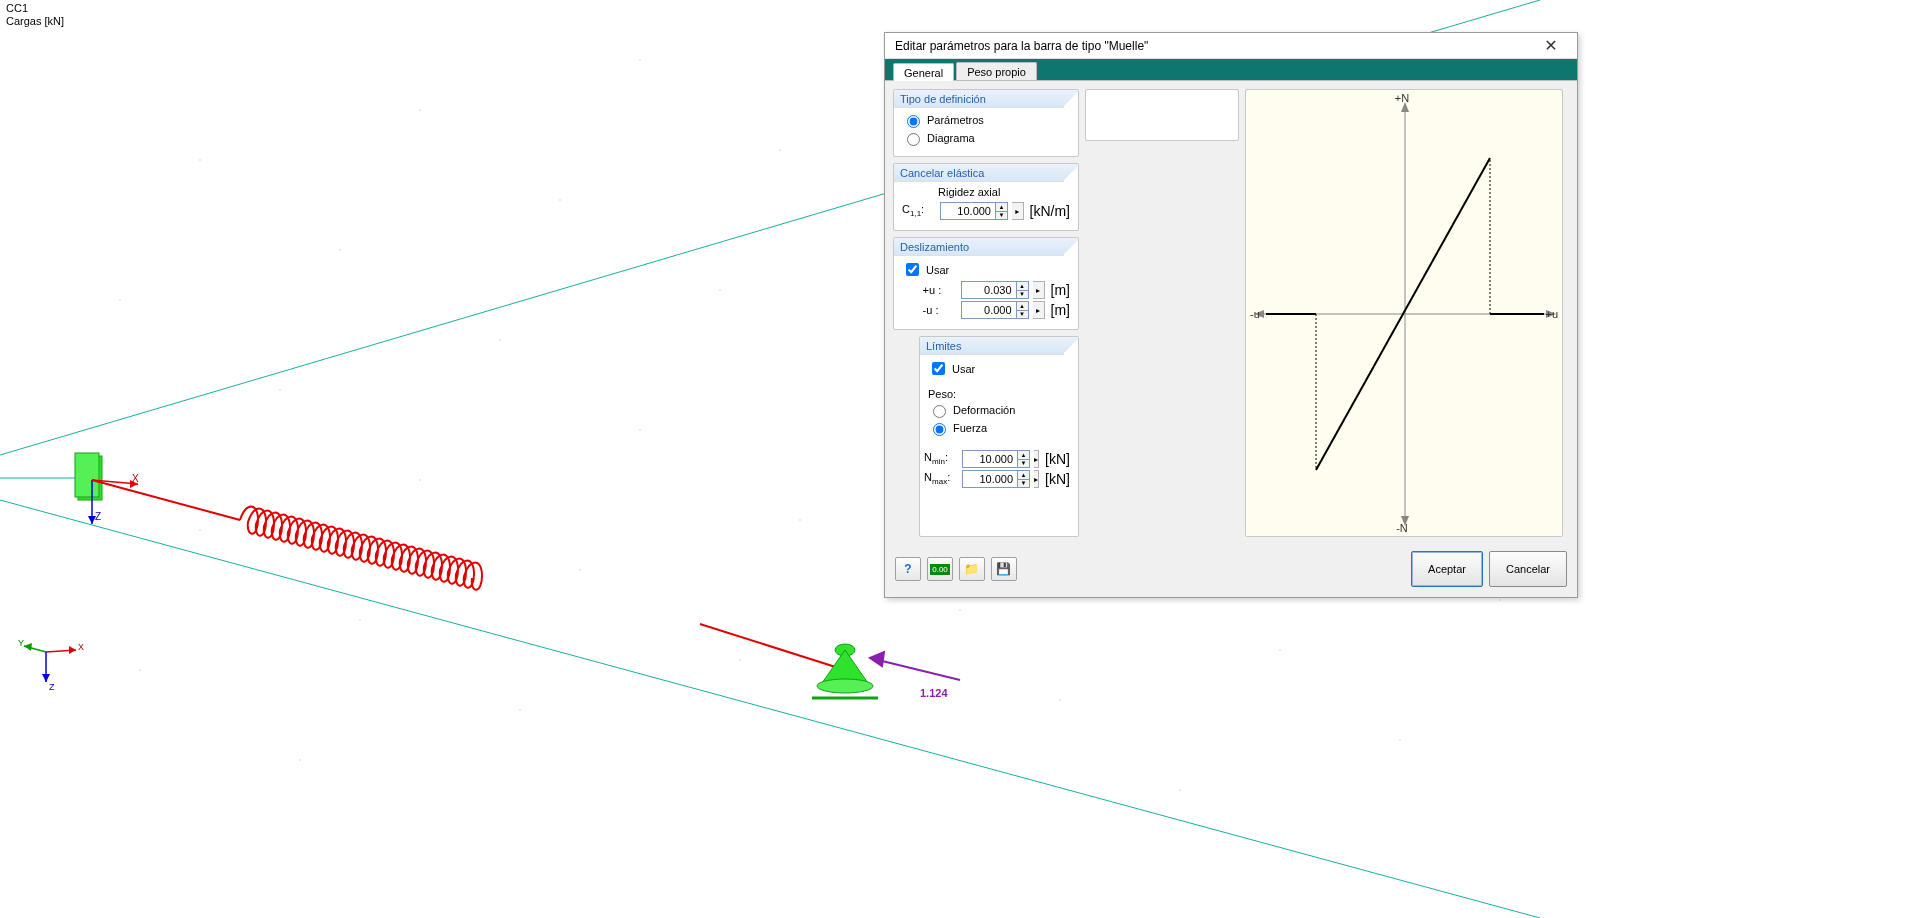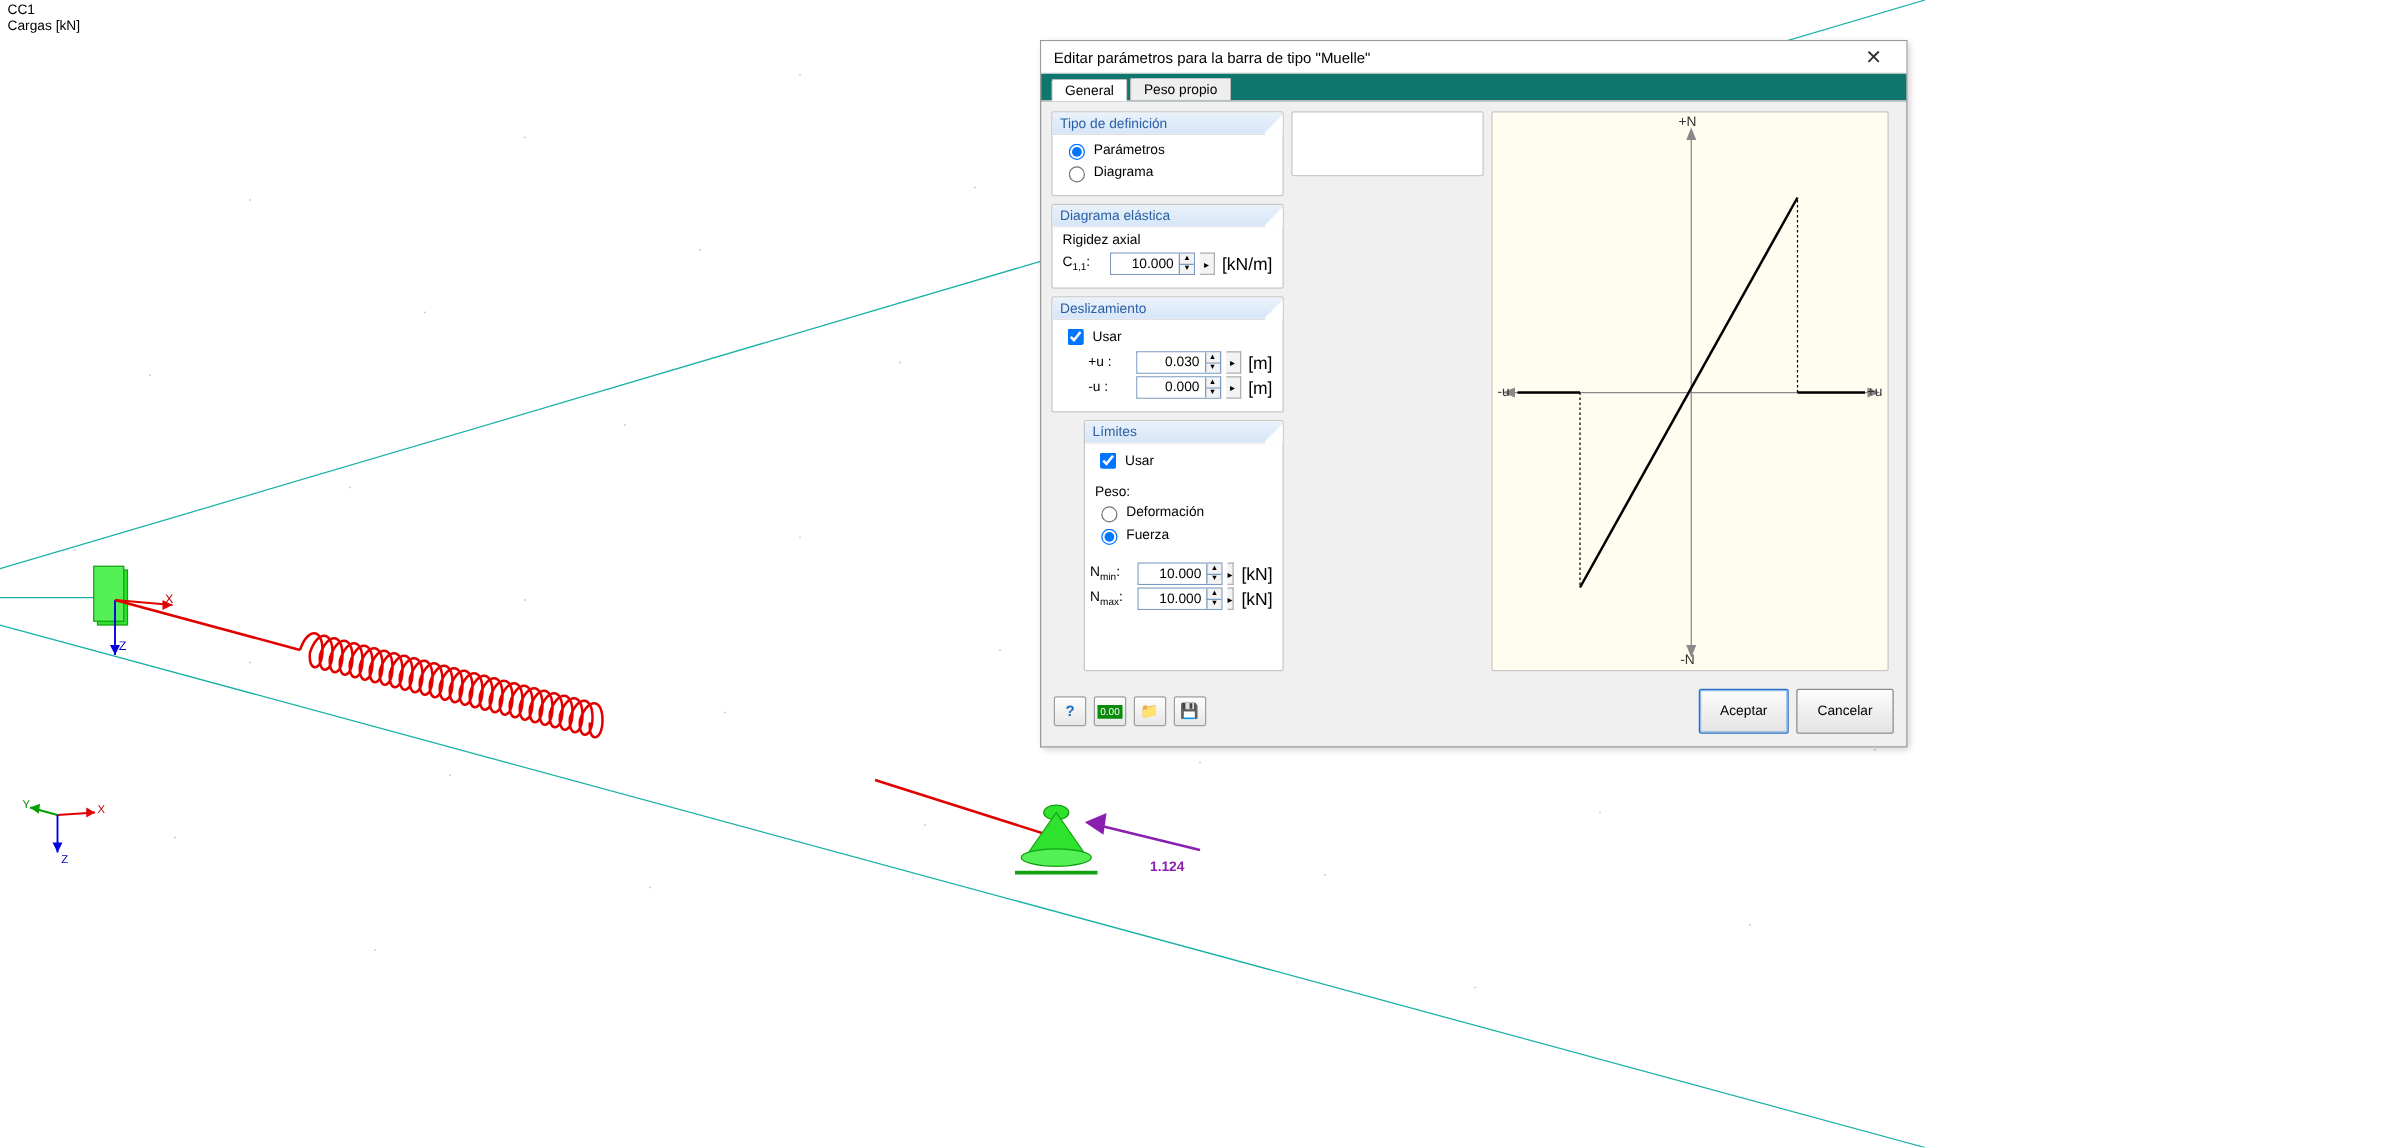--- a/index.html
+++ b/index.html
@@ -6,21 +6,21 @@
   body {
     margin: 0; padding: 0; width: 1919px; height: 918px;
     background: #fff; position: relative; overflow: hidden;
     font-size: 12px; color: #000;
   }
   #viewport { position: absolute; inset: 0; }
   .corner-label { position: absolute; top: 2px; left: 6px; font-size: 11px; line-height: 13px; }
 
   
   .dialog {
-    position: absolute; left: 832px; top: 32px; width: 694px;
+    position: absolute; left: 884px; top: 32px; width: 694px;
     border: 1px solid #9a9a9a; background: #f0f0f0;
     box-shadow: 2px 2px 6px rgba(0,0,0,0.2);
   }
   .titlebar {
     background: #fff; height: 26px; display: flex; align-items: center;
     padding: 0 6px 0 10px; font-size: 12px; border-bottom: 1px solid #ddd;
   }
   .titlebar .title { flex: 1; }
   .close-btn {
     width: 40px; height: 24px; display: flex; align-items: center; justify-content: center;
@@ -243,22 +243,22 @@
           <input type="radio" name="tipo" checked="" style="">
           <span>Parámetros</span>
         </label>
         <label class="radio-row">
           <input type="radio" name="tipo" style="">
           <span>Diagrama</span>
         </label>
       </div>
 
       <div class="group">
-        <div class="group-h"><span>Diagrama elástica</span></div>
-        <div style="margin-bottom:4px;">Rigidez axial</div>
+        <div class="group-h"><span>Cancelar elástica</span></div>
+        <div style="margin-bottom:4px;margin-left:36px;">Rigidez axial</div>
         <div class="field-row">
           <span class="lbl"><span>C</span><sub>1,1</sub><span>:</span></span>
           <span class="spinner">
             <input value="10.000" style="">
             <span class="spin-btns">
                 <span>▲</span>
                 <span>▼</span>
               </span>
           </span>
           <span class="side-btn">▸</span>

